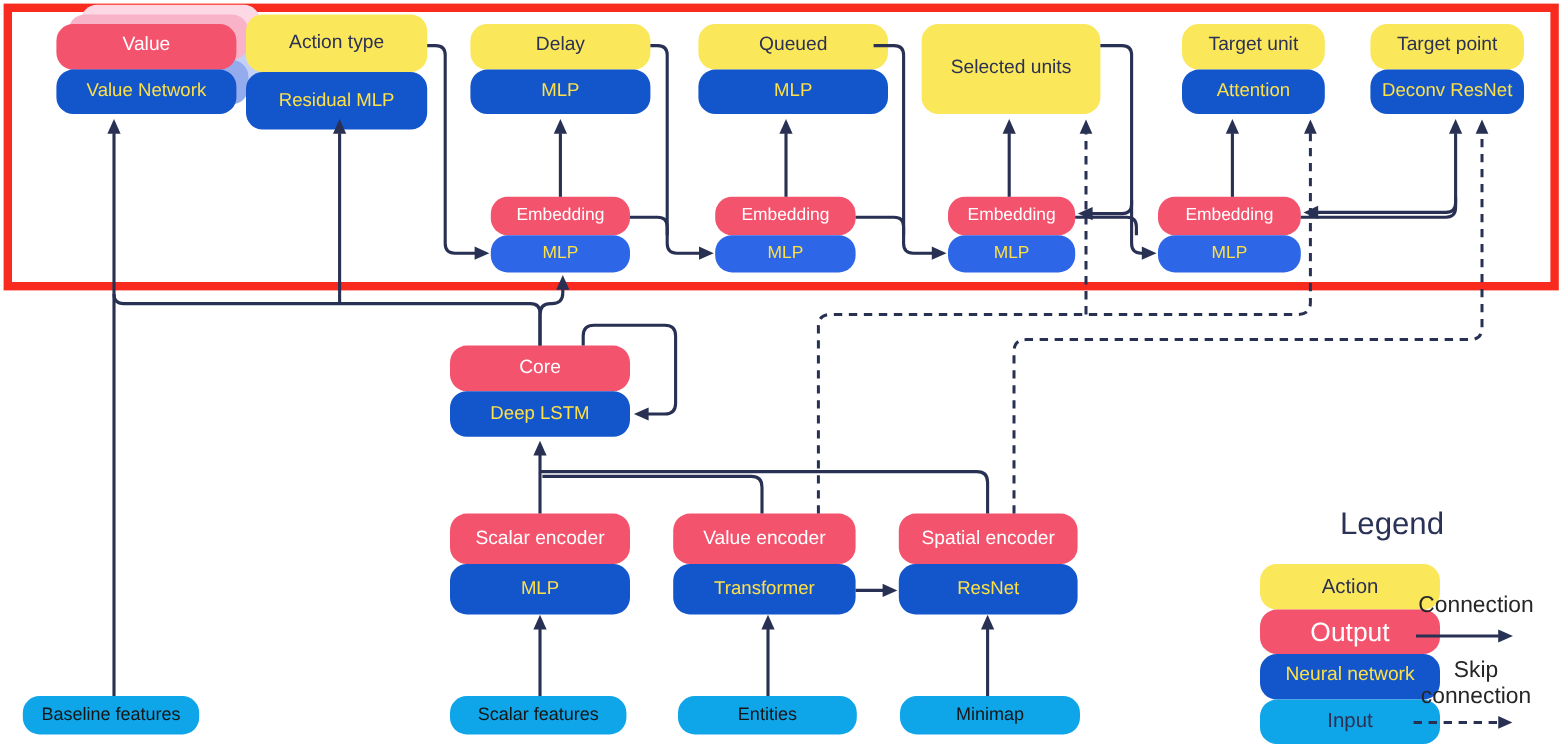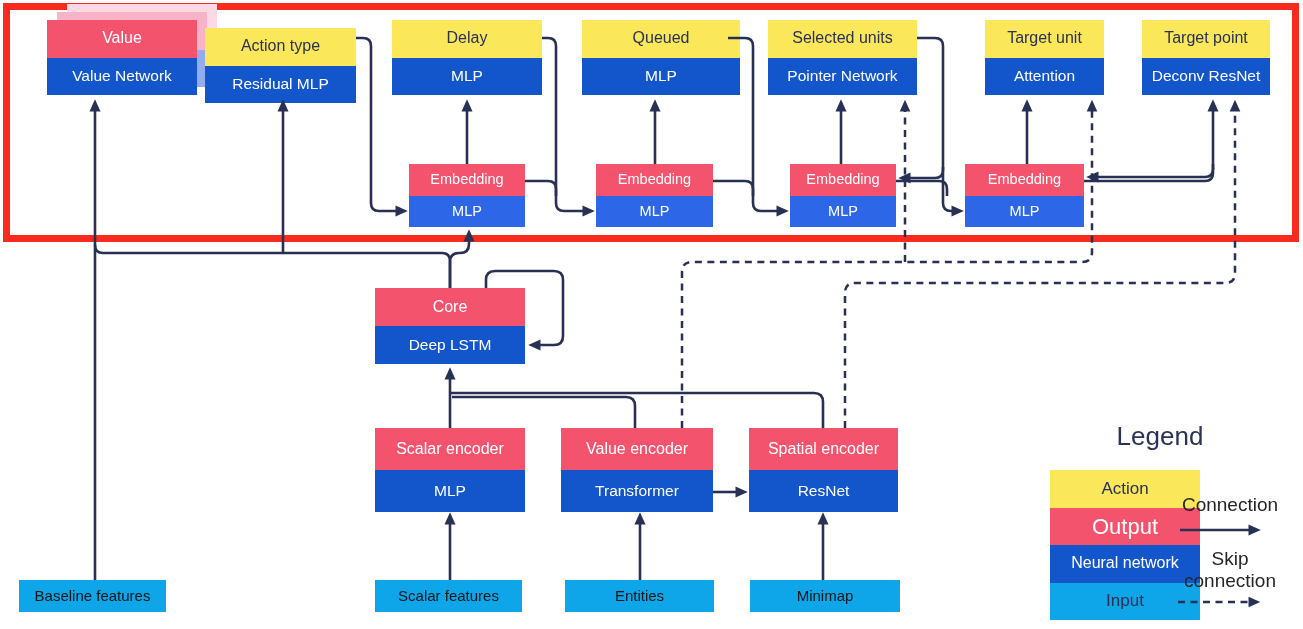--- a/index.html
+++ b/index.html
@@ -1,22 +1,22 @@
 <!DOCTYPE html>
 <html><head>
 <meta charset="utf-8">
 <style>
   html,body{margin:0;padding:0;background:#ffffff;}
   #stage{position:relative;width:1303px;height:629px;background:#ffffff;overflow:hidden;
          font-family:"Liberation Sans","DejaVu Sans",sans-serif;}
   .node{position:absolute;display:flex;flex-direction:column;}
-  .half{flex:1;display:flex;align-items:center;justify-content:center;line-height:1.05;}
+  .half{flex:1;display:flex;align-items:center;justify-content:center;line-height:1.05;border-radius:14px;}
   .yellow{background:#fbe75a;color:#2b3152;font-weight:500;font-size:16px;}
   .pinkbg{background:#f4536e;color:#ffffff;font-weight:500;font-size:16px;}
-  .bluebg{background:#1356cb;color:#ffffff;font-weight:500;font-size:15.5px;}
+  .bluebg{background:#1356cb;color:#fde047;font-weight:500;font-size:15.5px;}
   .mlpblue{background:#2e66e8;}
   .greenbg{background:#0ea5e9;color:#161616;font-weight:400;font-size:15px;}
   .embfs{font-size:14.5px;}
   .redbox{position:absolute;left:3px;top:3px;width:1282px;height:225px;border:7px solid #f82b1e;z-index:1;}
   .node,.shadow{z-index:2;}
   #wires{position:absolute;left:0;top:0;z-index:3;pointer-events:none;}
   .lbl{position:absolute;z-index:2;}
   .legend-title{font-size:26px;font-weight:500;color:#2a3357;}
   .legend-row{display:flex;align-items:center;justify-content:center;font-weight:500;}
   .conn-label{font-size:19px;color:#262626;font-weight:500;text-align:center;line-height:1.15;}
@@ -34,35 +34,34 @@
   </div>
   <div class="shadow node" style="left:57px;top:12px;width:150px;height:75px;">
     <div class="half" style="background:#f9b3c9;"></div>
       <div class="half" style="background:#94acee;"></div>
   </div>
 
   <div class="node" style="left:47px;top:20px;width:150px;height:75px;">
     <div class="half pinkbg">Value</div>
     <div class="half bluebg">Value Network</div>
   </div>
-  <div class="node" style="left:205px;top:28px;width:151px;height:75px;">
+  <div class="node" style="left:205px;top:12px;width:151px;height:96px;">
     <div class="half yellow">Action type</div>
     <div class="half bluebg">Residual MLP</div>
   </div>
   <div class="node" style="left:392px;top:20px;width:150px;height:75px;">
     <div class="half yellow">Delay</div>
     <div class="half bluebg">MLP</div>
   </div>
   <div class="node" style="left:582px;top:20px;width:158px;height:75px;">
     <div class="half yellow">Queued</div>
     <div class="half bluebg">MLP</div>
   </div>
   <div class="node" style="left:768px;top:20px;width:149px;height:75px;">
     <div class="half yellow">Selected units</div>
-    <div class="half bluebg">Pointer Network</div>
   </div>
   <div class="node" style="left:985px;top:20px;width:119px;height:75px;">
     <div class="half yellow">Target unit</div>
     <div class="half bluebg">Attention</div>
   </div>
   <div class="node" style="left:1142px;top:20px;width:128px;height:75px;">
     <div class="half yellow">Target point</div>
     <div class="half bluebg">Deconv ResNet</div>
   </div>
 

